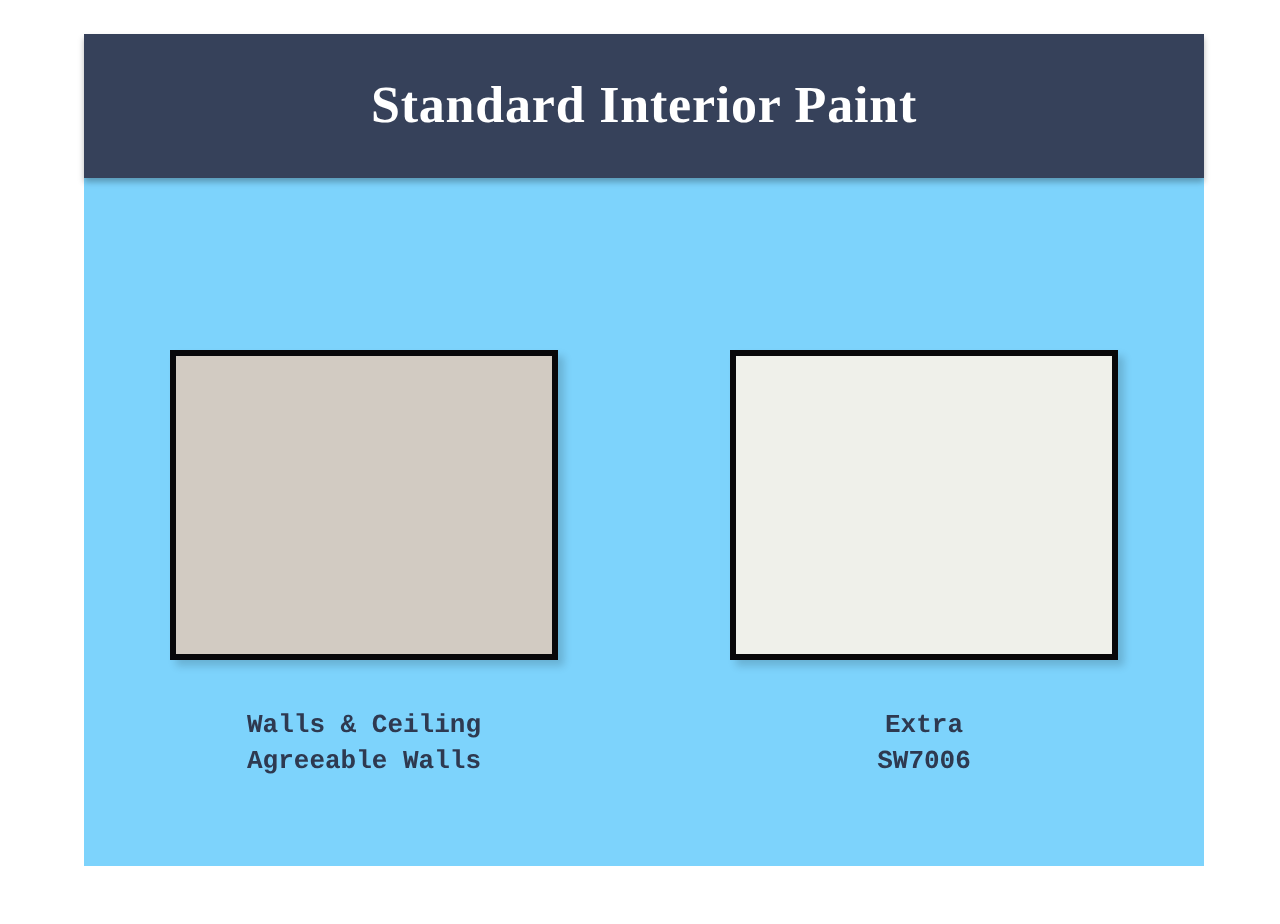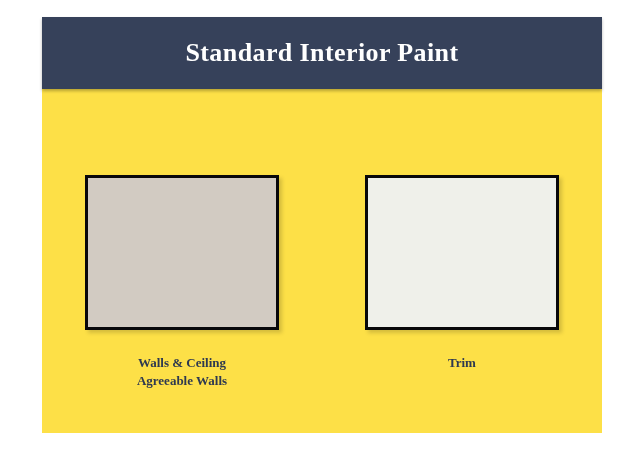--- a/index.html
+++ b/index.html
@@ -15,21 +15,21 @@
     overflow: hidden;
   }
 
   
   .slide {
     position: absolute;
     left: 42px;
     top: 17px;
     width: 560px;
     height: 416px;
-    background: #fde047;
+    background: #7dd3fc;
   }
 
   
   .title-bar {
     position: absolute;
     left: 0;
     top: 0;
     width: 560px;
     height: 72px;
     background: #36415a;
@@ -55,20 +55,21 @@
     top: 72px;
     width: 560px;
     height: 344px;
   }
 
   .swatch-cell {
     position: absolute;
     top: 0;
     width: 280px;
     height: 344px;
+    font-family: Liberation Mono, monospace;
   }
   .swatch-cell.left  { left: 0; }
   .swatch-cell.right { left: 280px; }
 
   .swatch-chip {
     position: absolute;
     top: 86px;
     left: 50%;
     transform: translateX(-50%);
     width: 194px;
@@ -108,18 +109,19 @@
       <div class="swatch-chip agreeable-gray"></div>
       <div class="swatch-caption">
         <span class="caption-line">Walls &amp; Ceiling</span>
         <span class="caption-line">Agreeable Walls</span>
       </div>
     </div>
 
     <div class="swatch-cell right">
       <div class="swatch-chip extra-white"></div>
       <div class="swatch-caption">
-        <span class="caption-line">Trim</span>
+        <span class="caption-line">Extra</span>
+        <span class="caption-line">SW7006</span>
       </div>
     </div>
 
   </div>
 </div>
 
 </body></html>

